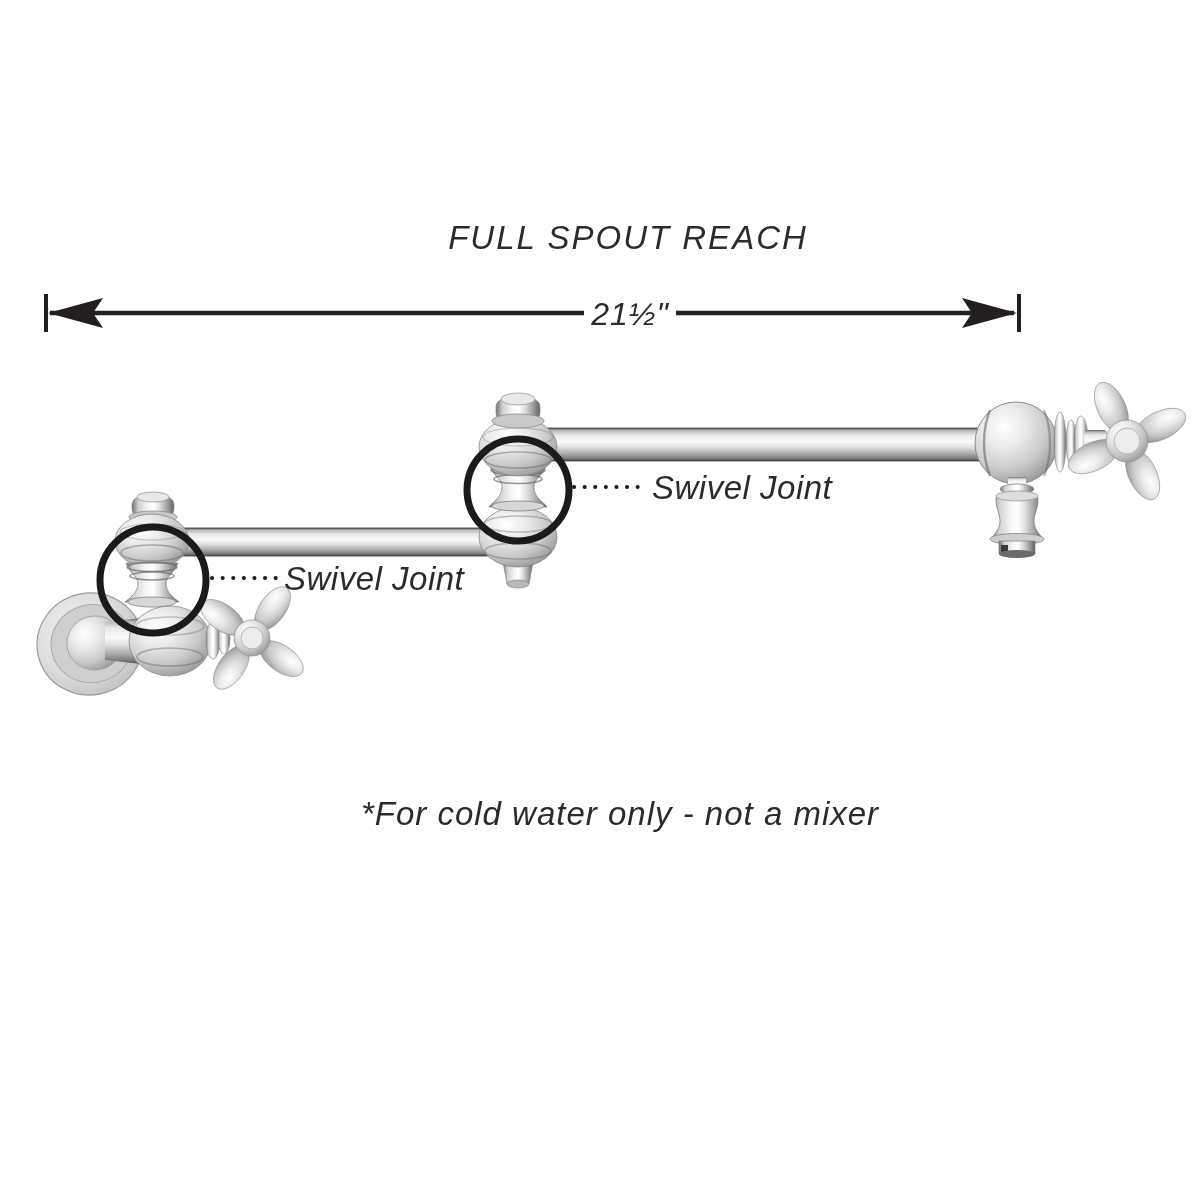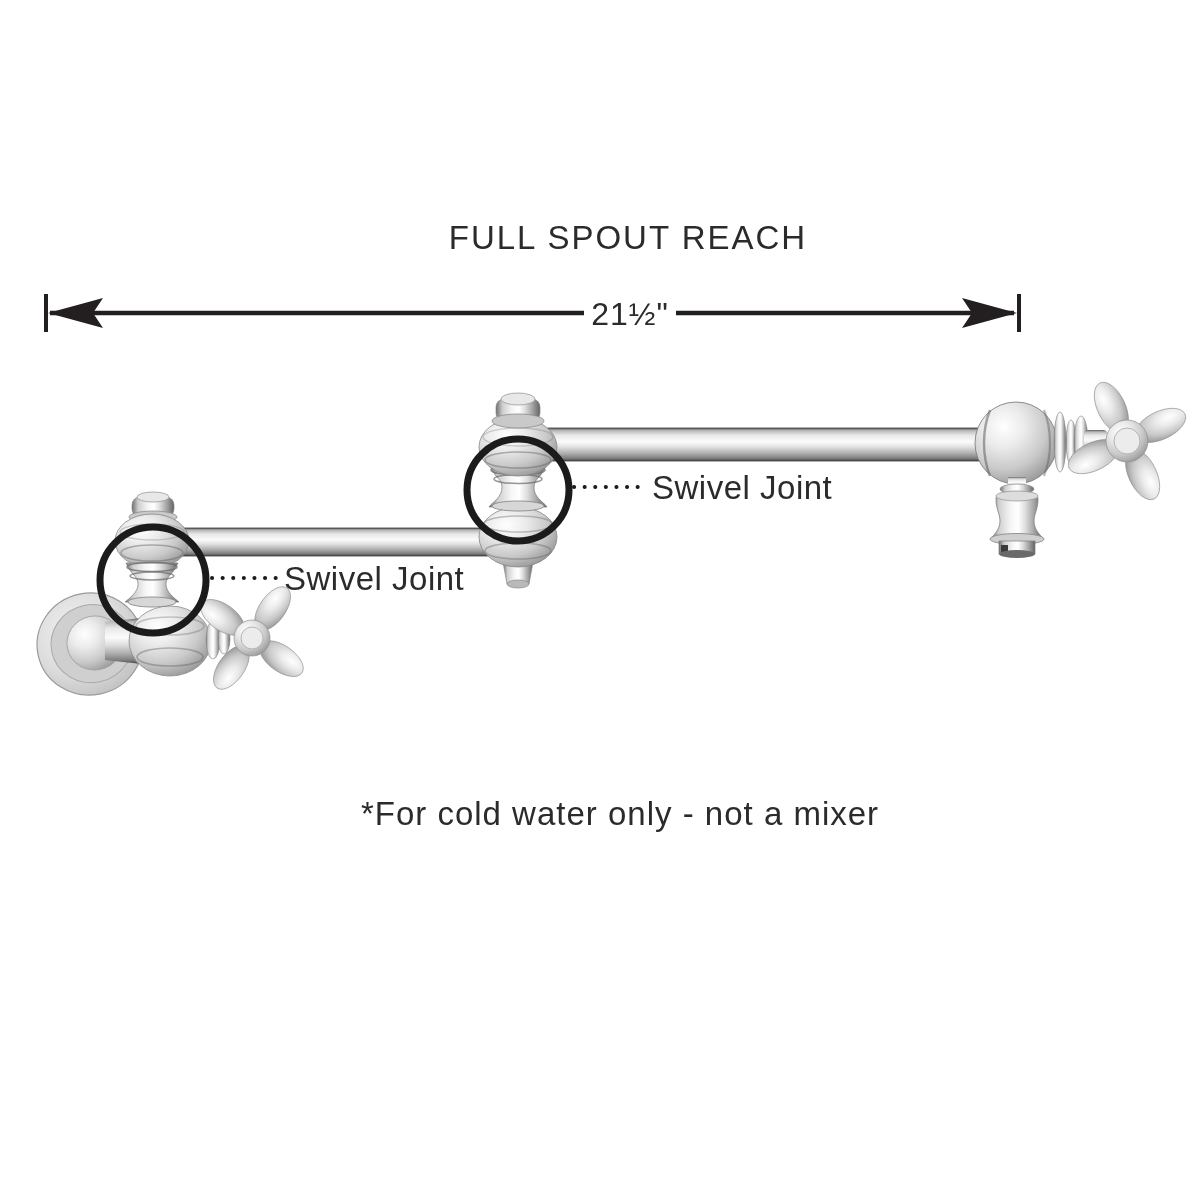--- a/index.html
+++ b/index.html
@@ -1,16 +1,16 @@
 <!DOCTYPE html>
 <html><head>
 <meta charset="utf-8">
 <style>
   html,body{margin:0;padding:0;background:#ffffff;}
-  .canvas{position:relative;width:1200px;height:1200px;background:#ffffff;overflow:hidden;}
+  .canvas{position:relative;width:1200px;height:1200px;background:#ffffff;overflow:hidden;font-style:italic;}
   .t{font-family:"Liberation Sans",sans-serif;fill:#2b2b2b;font-weight:300;}
   .title{font-size:33px;letter-spacing:2px;}
   .dim{font-size:32px;letter-spacing:1px;}
   .lbl{font-size:33px;letter-spacing:0.5px;}
   .note{font-size:33px;letter-spacing:1px;}
 </style>
 </head>
 <body>
 
 <div class="canvas">

